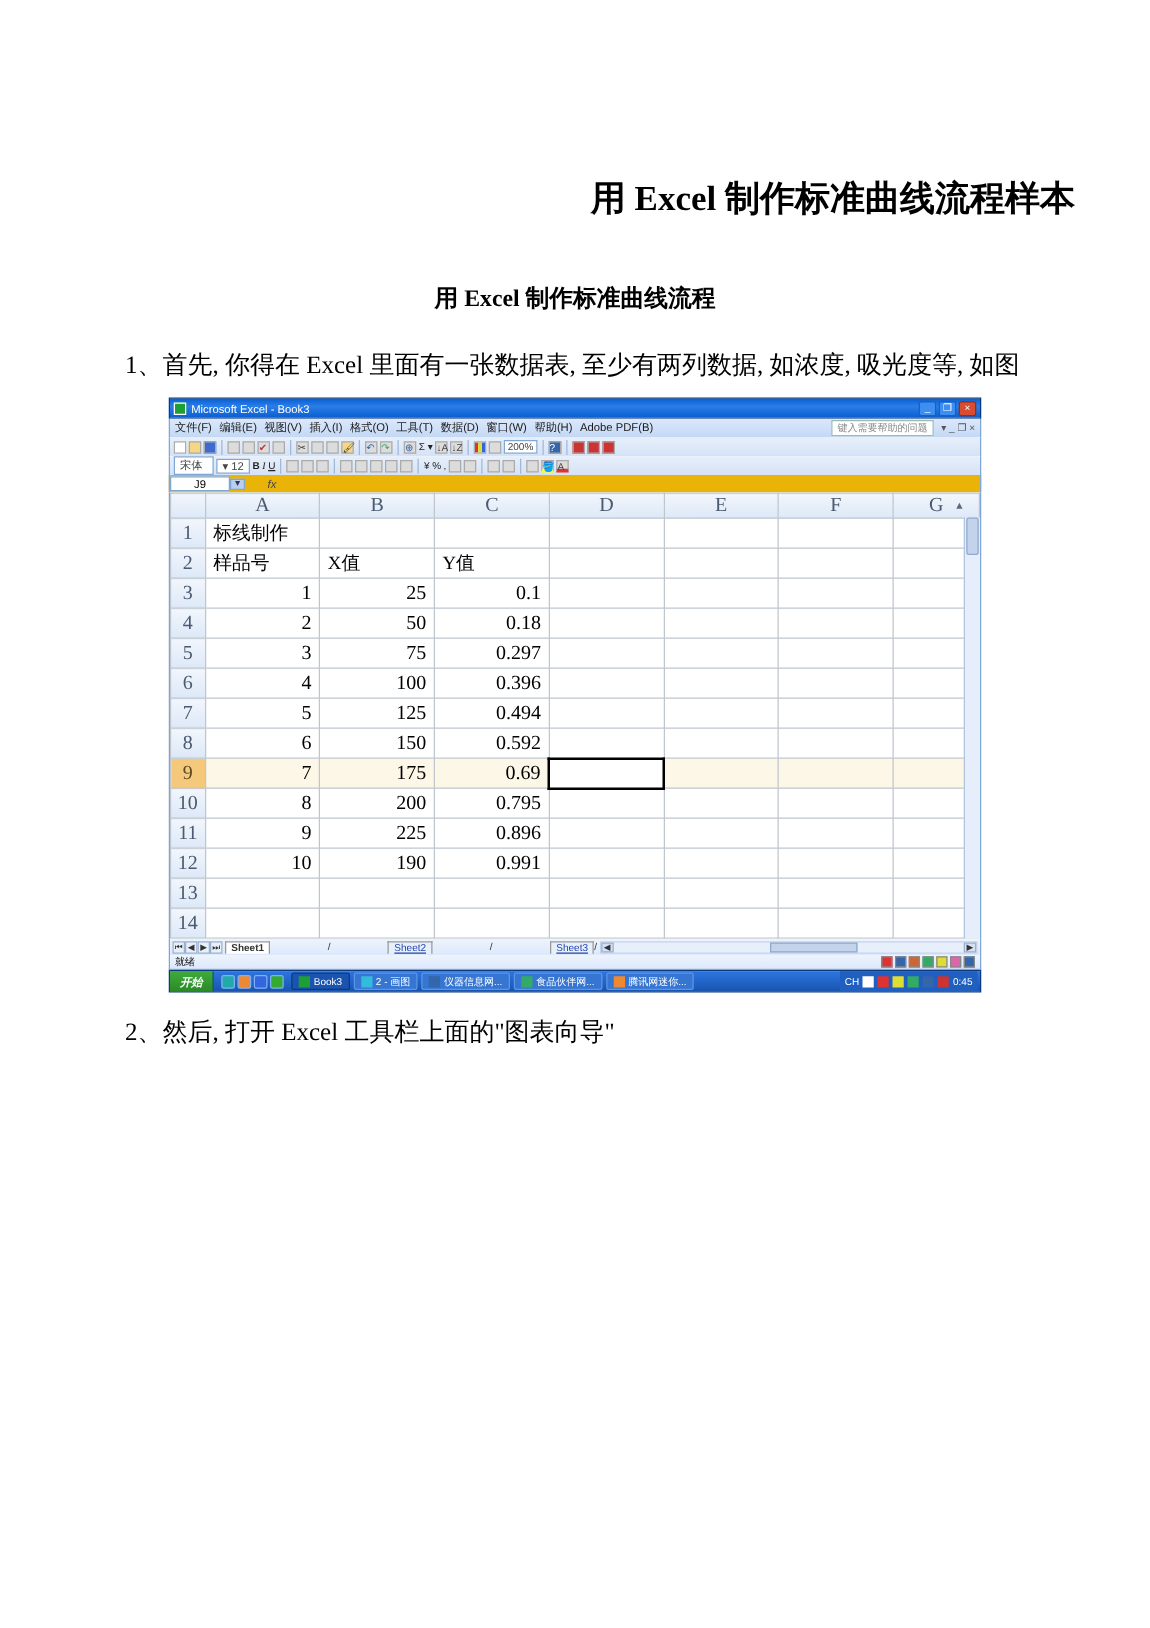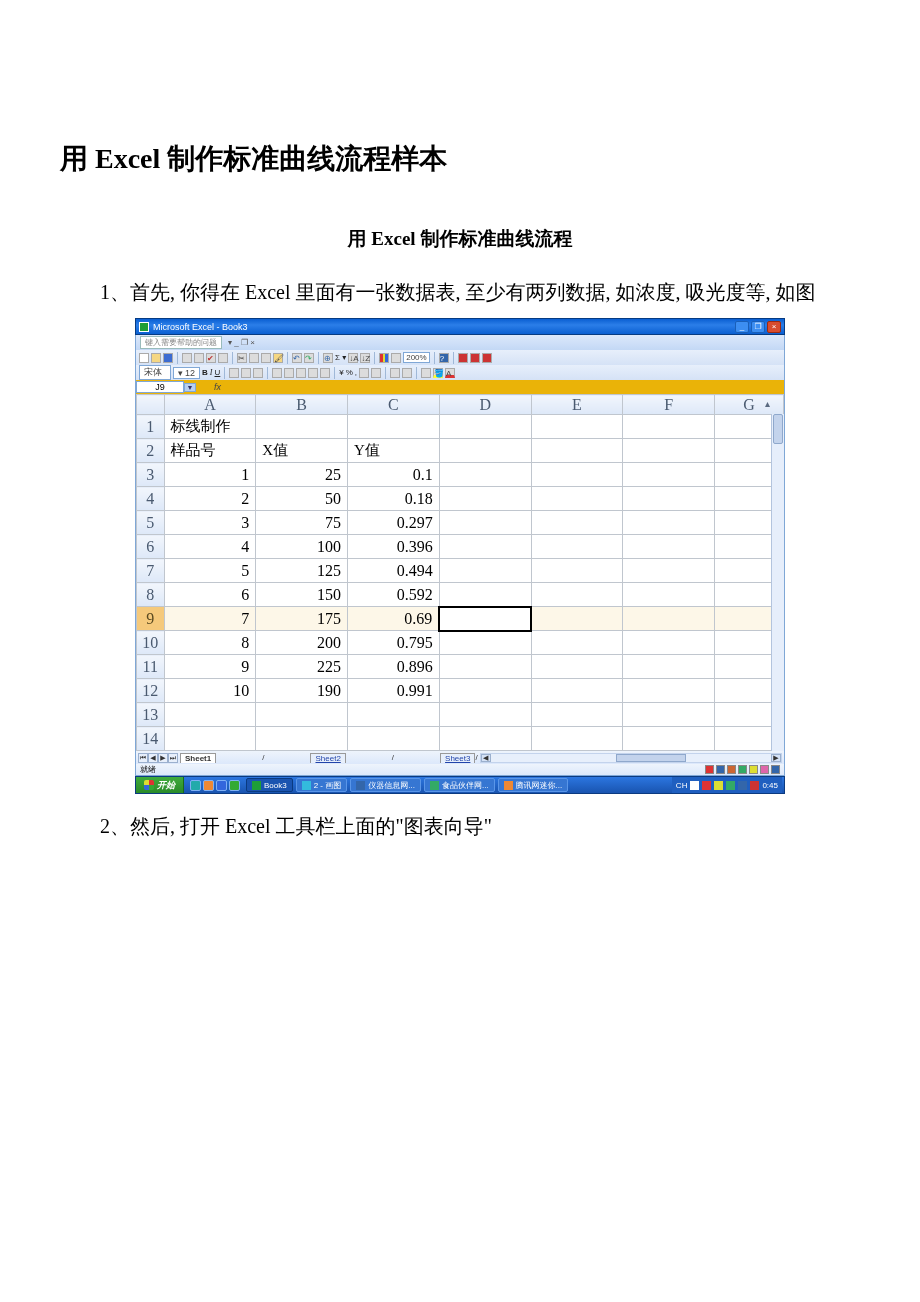--- a/index.html
+++ b/index.html
@@ -5,21 +5,21 @@
   * { margin: 0; padding: 0; box-sizing: border-box; }
   body {
     font-family: "SimSun", "宋体", serif;
     background: #fff;
     width: 920px;
     margin: 0 auto;
     padding: 140px 60px 60px 60px;
     position: relative;
   }
   .title {
-    text-align: left;
+    text-align: right;
     font-size: 28px;
     font-weight: bold;
     margin-bottom: 48px;
   }
   .subtitle {
     text-align: center;
     font-size: 19px;
     font-weight: bold;
     margin-bottom: 24px;
   }
@@ -130,21 +130,21 @@
   .tray-icons .ti { width:9px; height:9px; border:1px solid #888; }
   
   .win-taskbar {
     height:18px; background:linear-gradient(#2c76e0,#1954b0);
     display:flex; align-items:center; font-size:9px; color:#fff;
     border:1px solid #0b3a80; gap:3px; padding-right:2px;
   }
   .startbtn {
     background:linear-gradient(#3fab3c,#2a8a28);
     height:100%; padding:0 8px; display:flex; align-items:center; gap:3px;
-    font-style:italic; font-weight:bold; border-right:1px solid #1a6a18;
+    font-style:italic; font-weight:bold; border-right:1px solid #1a6a18;flex-direction:column;
   }
   .startbtn .logo { width:10px; height:10px; background:conic-gradient(#d33 0 25%, #3a3 0 50%, #36d 0 75%, #dd3 0 100%); border-radius:2px; }
   .ql { display:flex; gap:2px; padding:0 3px; }
   .ql .q { width:11px; height:11px; background:#4a88e0; border:1px solid #7fb0f5; border-radius:2px; }
   .taskbtn { background:#3676d2; border:1px solid #5a96e8; padding:0 5px; height:14px; display:flex; align-items:center; gap:3px; font-size:8px; border-radius:2px; }
   .taskbtn .ticon { width:9px; height:9px; background:#ddd; }
   .taskbtn.active { background:#1a54b0; border-color:#0a3a80; }
   .systray { margin-left:auto; background:#1f5fc0; height:100%; display:flex; align-items:center; gap:3px; padding:0 4px; font-size:8px; }
   .systray .si { width:9px; height:9px; }
   
@@ -197,20 +197,21 @@
       <span>Microsoft Excel - Book3</span>
     </div>
     <div class="win-btns">
       <div class="win-btn min">_</div>
       <div class="win-btn max">❐</div>
       <div class="win-btn close">×</div>
     </div>
   </div>
 
   <div class="menubar">
+    <div class="menus" id="menus"><span>文件(F)</span><span>编辑(E)</span><span>视图(V)</span><span>插入(I)</span><span>格式(O)</span><span>工具(T)</span><span>数据(D)</span><span>窗口(W)</span><span>帮助(H)</span><span>Adobe PDF(B)</span></div>
     <div style="display:flex; align-items:center;">
       <span class="helpbox">键入需要帮助的问题</span>
       <span class="wclose">▾ _ ❐ ×</span>
     </div>
   </div>
 
   <div class="toolbar">
     <div class="tbicon" style="background:#fff;"></div>
     <div class="tbicon" style="background:#f5d783;"></div>
     <div class="tbicon" style="background:#3b6bd1;"></div>

